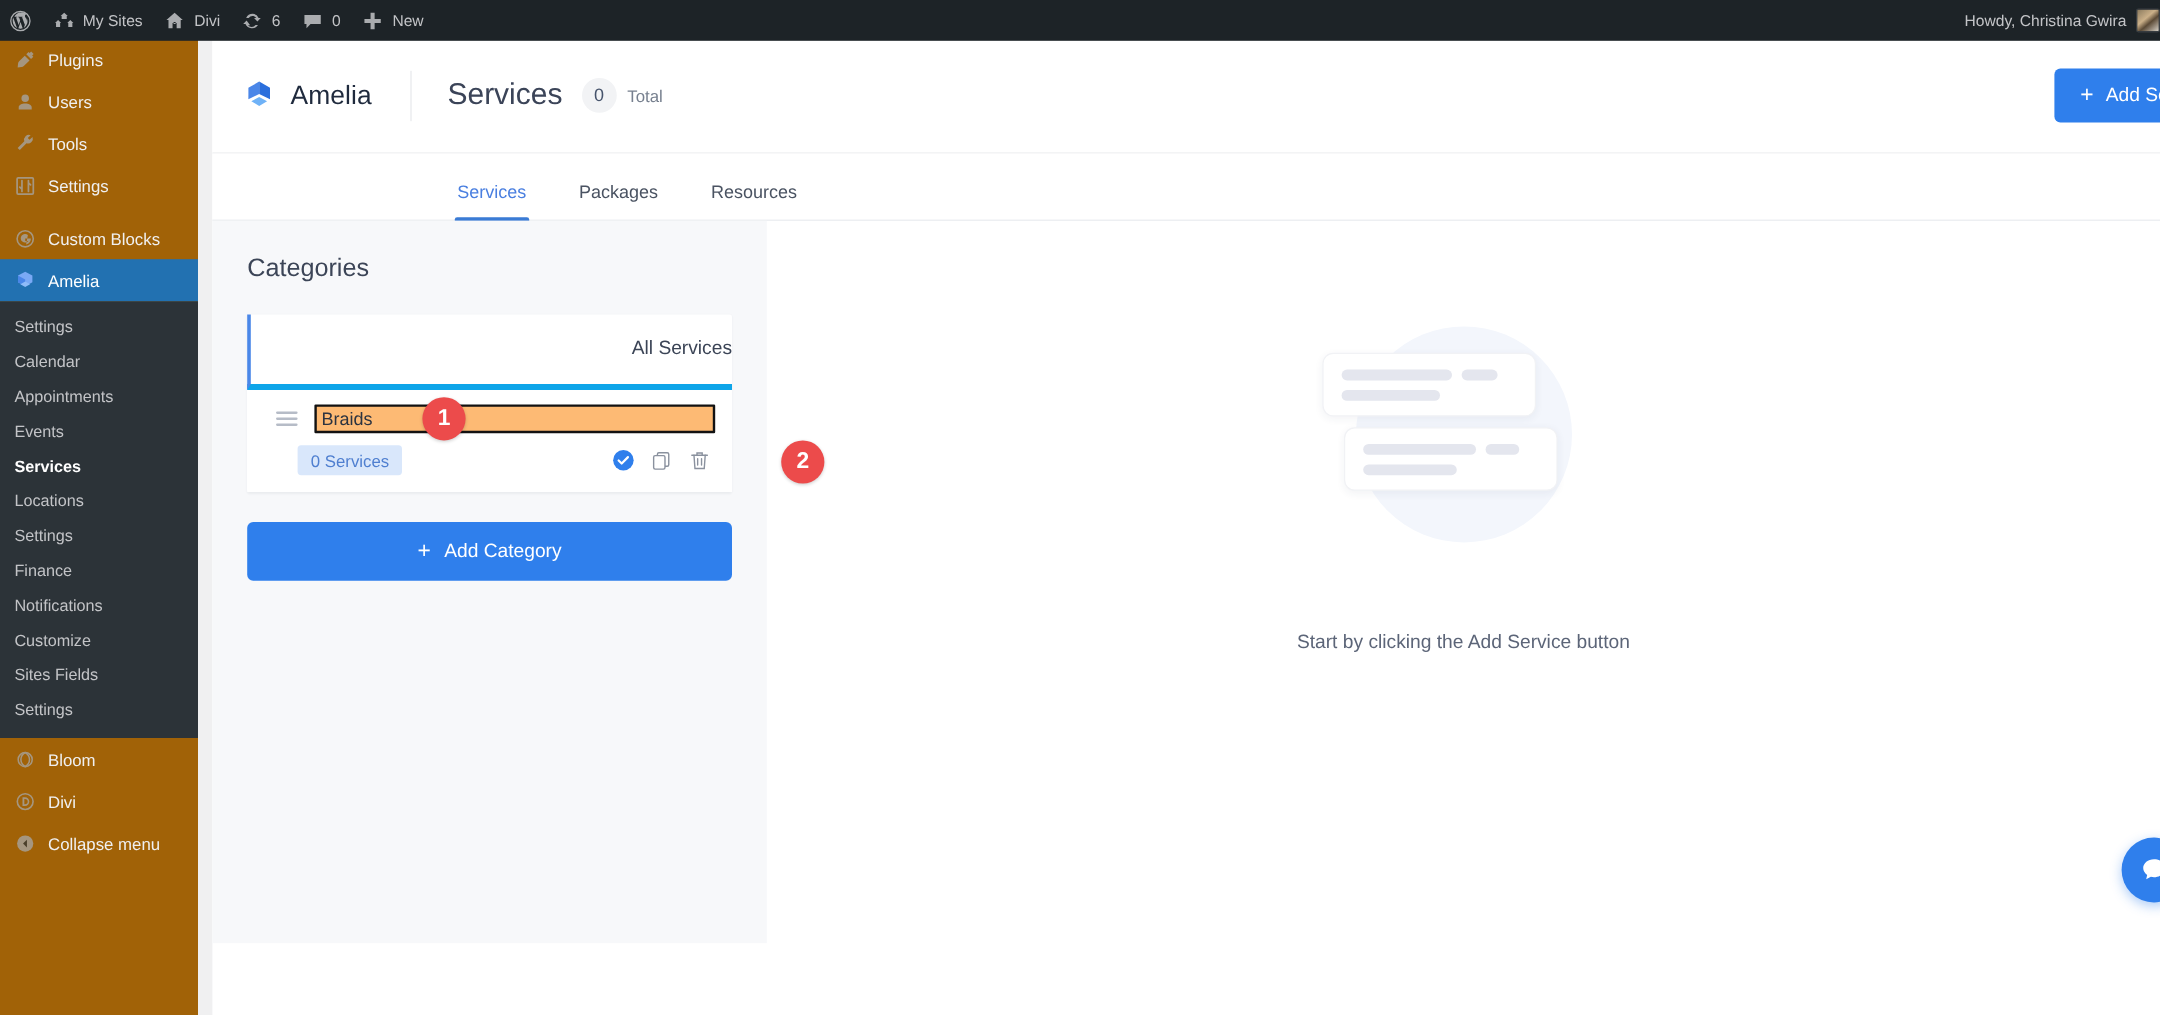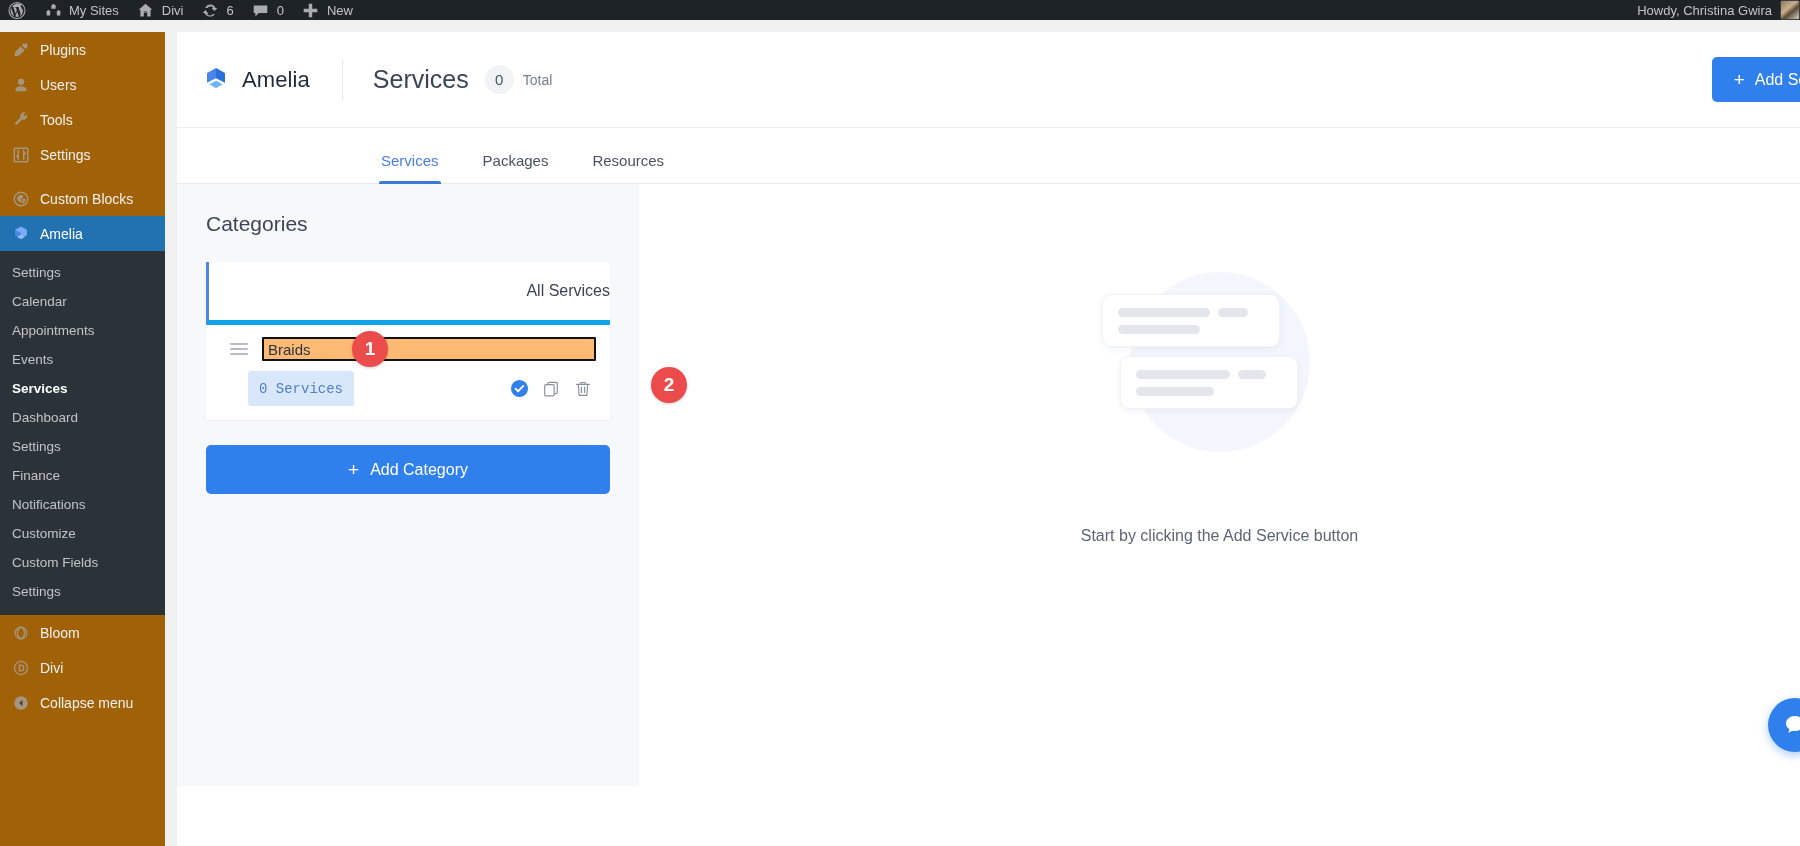--- a/index.html
+++ b/index.html
@@ -7,21 +7,21 @@
     width: 1800px; height: 846px;
     overflow: hidden;
     background: #f0f0f1;
     font-family: "Liberation Sans", sans-serif;
     -webkit-font-smoothing: antialiased;
   }
 
   
   .adminbar {
     position: absolute; top: 0; left: 0;
-    width: 1800px; height: 20px;
+    width: 1800px; height: 34px;
     background: #1d2327;
     color: #c3c4c7;
     display: flex; align-items: center;
     font-size: 13px;
     z-index: 60;
   }
   .ab-item {
     display: flex; align-items: center; gap: 7px;
     height: 32px; padding: 0 9px;
     color: #c3c4c7; white-space: nowrap;
@@ -217,23 +217,23 @@
     font-family: "Liberation Sans", sans-serif;
     outline: none;
     caret-color: #1a73e8;
   }
   .cat-edit-bottom {
     display: flex; align-items: center;
     padding-left: 20px;
   }
   .badge-services {
     display: inline-flex; align-items: center;
-    height: 35px; padding: 0 11px;
+    height: 25px; padding: 0 11px;
     background: #d9e7fb; color: #4f7fd0;
-    font-size: 14px; border-radius: 3px; font-family: Liberation Mono, monospace;
+    font-size: 14px; border-radius: 3px;
   }
   .cat-actions {
     margin-left: auto;
     display: flex; align-items: center; gap: 12px;
     padding-right: 3px;
   }
   .icon-btn {
     width: 20px; height: 20px;
     display: inline-flex; align-items: center; justify-content: center;
     cursor: pointer;
@@ -440,26 +440,26 @@
     </span>
     <span>Amelia</span>
   </div>
 
   <div class="submenu">
     <a class="sub-item">Settings</a>
     <a class="sub-item">Calendar</a>
     <a class="sub-item">Appointments</a>
     <a class="sub-item">Events</a>
     <a class="sub-item current">Services</a>
-    <a class="sub-item">Dashboard</a>
+    <a class="sub-item">Locations</a>
     <a class="sub-item">Settings</a>
     <a class="sub-item">Finance</a>
     <a class="sub-item">Notifications</a>
     <a class="sub-item">Customize</a>
-    <a class="sub-item">Custom Fields</a>
+    <a class="sub-item">Sites Fields</a>
     <a class="sub-item">Settings</a>
   </div>
 
   <div class="menu-item">
     <span class="mi-icon">
       <svg width="18" height="18" viewBox="0 0 20 20" fill="none" stroke="#a7aaad" stroke-width="1.4">
         <circle cx="10" cy="10" r="6.5"></circle>
         <path d="M10 3.5c2.6 1.5 4 3.7 4 6.5s-1.4 5-4 6.5c-2.6-1.5-4-3.7-4-6.5s1.4-5 4-6.5z"></path>
       </svg>
     </span>

